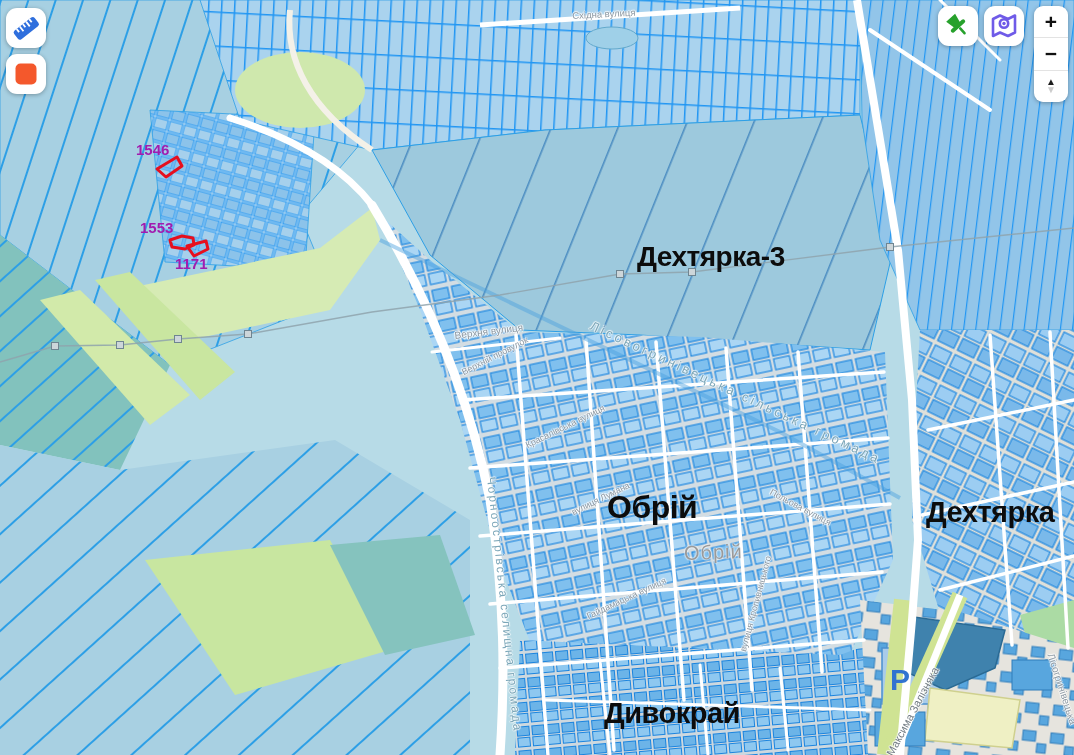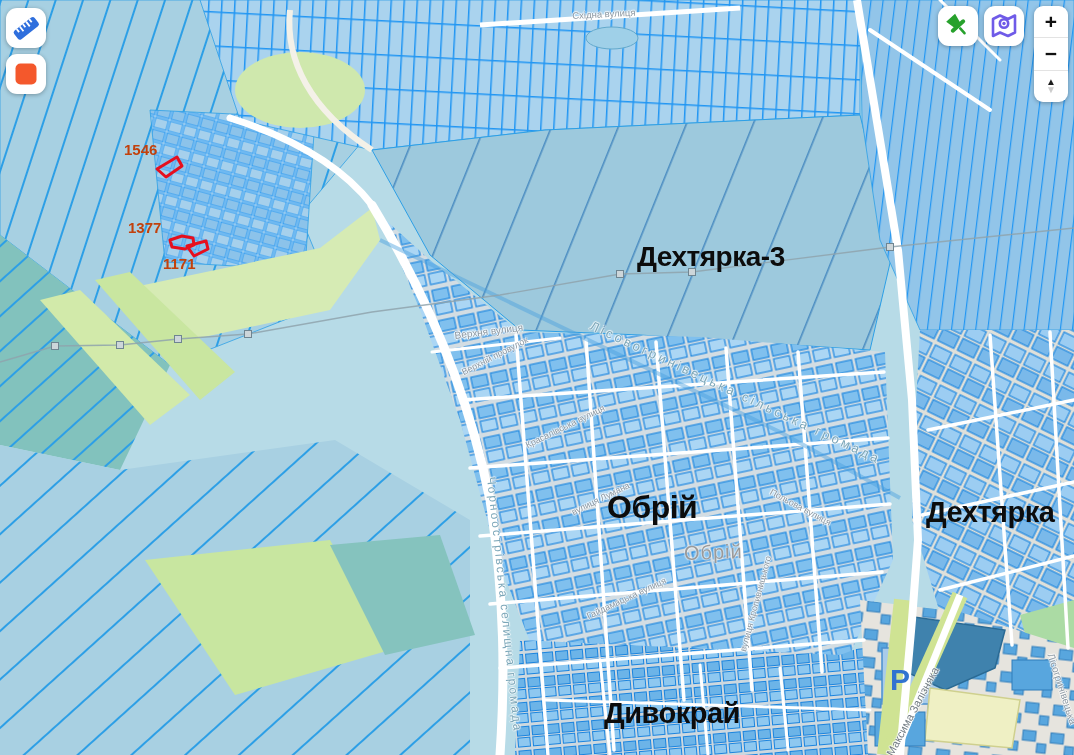--- a/index.html
+++ b/index.html
@@ -4,21 +4,21 @@
 <style>
   html,body{margin:0;padding:0;}
   #stage{
     position:relative; width:1074px; height:755px; overflow:hidden;
     background:#b7dbe7; font-family:"Liberation Sans", sans-serif;
     -webkit-user-select:none; user-select:none;
   }
   #stage svg.map{position:absolute;left:0;top:0;}
   .maplabel{position:absolute; white-space:nowrap; pointer-events:none;}
   .town{font-weight:700; color:#0c0c0c; letter-spacing:-0.5px;}
-  .parcelnum{font-weight:700; font-size:15px; color:#c2410c;}
+  .parcelnum{font-weight:700; font-size:15px; color:#a21caf;margin-left:12px;}
   .street{
     color:#8d99a3; font-size:9px;
     text-shadow:-1px 0 1px #fff,1px 0 1px #fff,0 -1px 1px #fff,0 1px 1px #fff;
     transform-origin:0 0;
   }
   .admin{
     color:#7ba6b8; letter-spacing:3px; font-size:13px;
     text-shadow:-1px 0 1px rgba(255,255,255,.8),1px 0 1px rgba(255,255,255,.8),0 -1px 1px rgba(255,255,255,.8),0 1px 1px rgba(255,255,255,.8);
     transform-origin:0 0;
   }
@@ -183,21 +183,21 @@
     </g>
 
     <g fill="none" stroke="#e60f1e" stroke-width="3" stroke-linejoin="round">
       <polygon points="177,157 182,166 166,177 157,169"></polygon>
       <polygon points="170,240 182,236 193,238 194,245 185,249 172,247"></polygon>
       <polygon points="187,246 206,241 208,249 194,256"></polygon>
     </g>
   </svg>
 
   <div class="maplabel parcelnum" style="left:124px;top:141px;">1546</div>
-  <div class="maplabel parcelnum" style="left:128px;top:219px;">1377</div>
+  <div class="maplabel parcelnum" style="left:128px;top:219px;">1553</div>
   <div class="maplabel parcelnum" style="left:163px;top:255px;">1171</div>
 
   <div class="maplabel town" style="left:637px;top:241px;font-size:28px;">Дехтярка-3</div>
   <div class="maplabel town" style="left:607px;top:489px;font-size:32px;">Обрій</div>
   <div class="maplabel town" style="left:604px;top:697px;font-size:29px;">Дивокрай</div>
   <div class="maplabel town" style="left:926px;top:496px;font-size:29px;">Дехтярка</div>
 
   <div class="maplabel graytown" style="left:684px;top:541px;transform:rotate(-2deg);">Обрій</div>
   <div class="maplabel parkP" style="left:890px;top:663px;">P</div>
 

